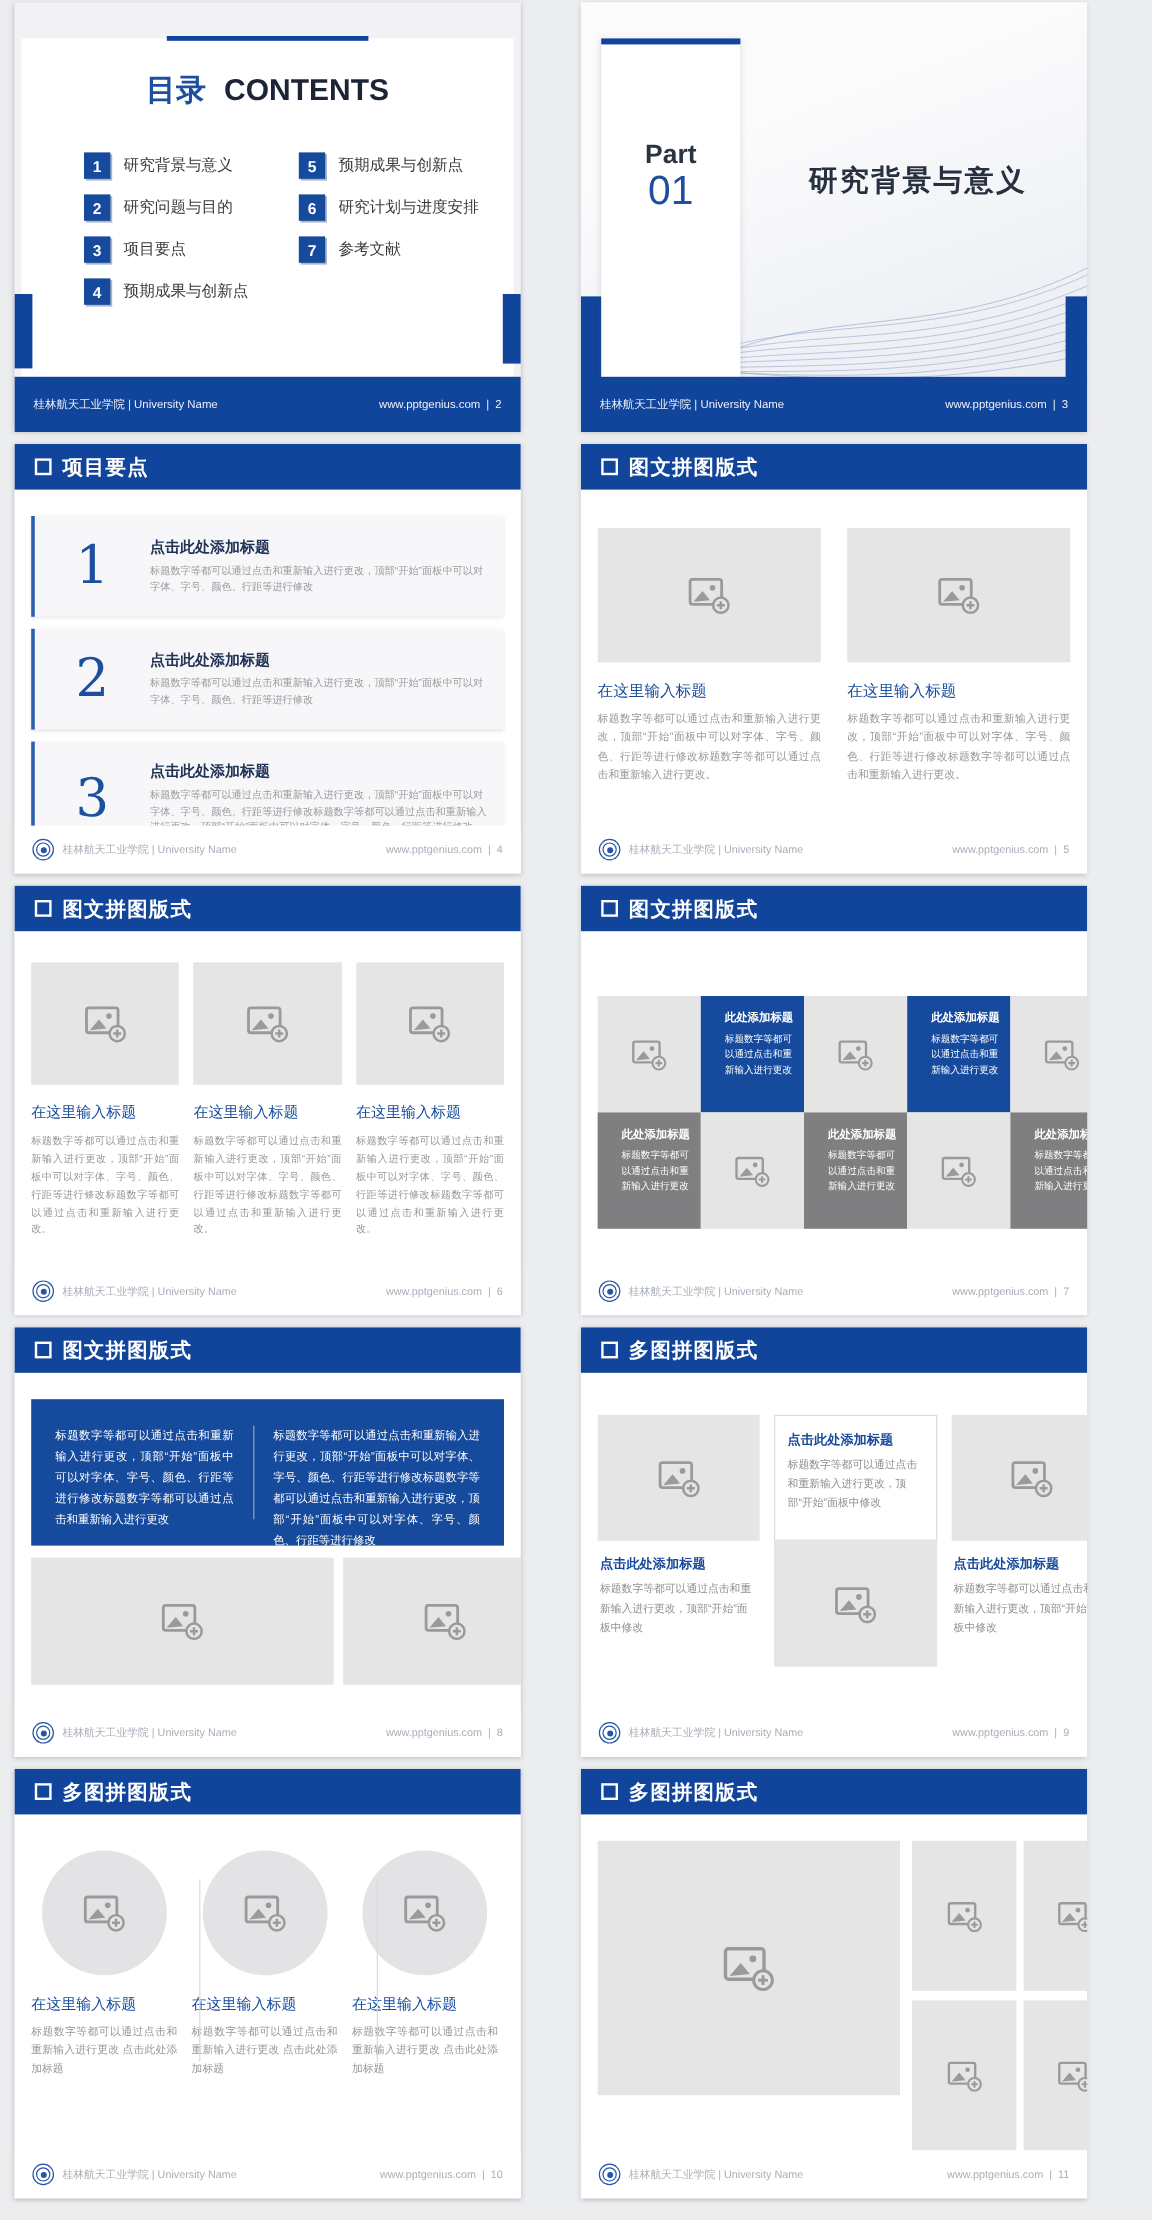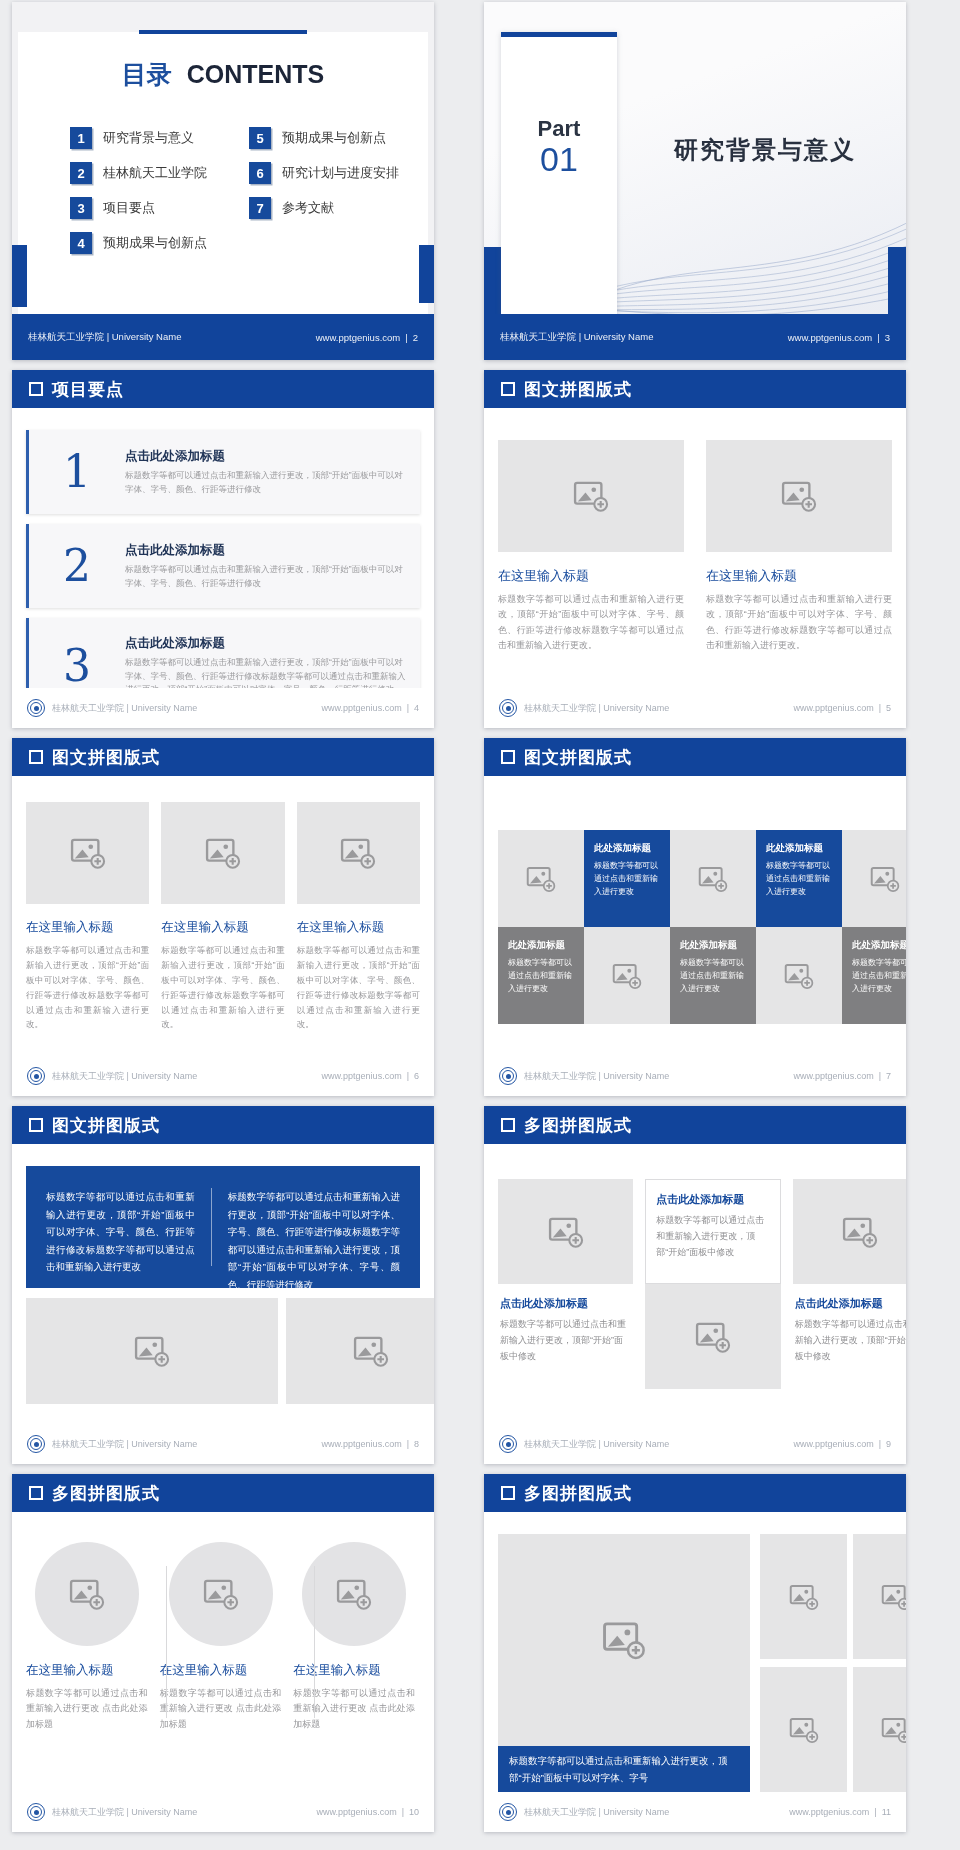--- a/index.html
+++ b/index.html
@@ -68,21 +68,21 @@
   .btitle.sm{font-size:12.5px}
   .gbody{font-size:9px;color:#97979a;line-height:1.7;text-align:justify}
   .gbody.sm{font-size:8.5px;line-height:1.75}
   
   .s7grid{position:absolute;left:14px;top:92px;width:430px;display:grid;
           grid-template-columns:repeat(5,1fr);grid-auto-rows:97px}
   .cell{overflow:hidden}
   .cell.img{background:#e5e5e6;display:flex;align-items:center;justify-content:center}
   .cell.blue{background:#164a9c}
   .cell.gray{background:#7f7f81}
-  .cell.txt{color:#fff;padding:12px 7px 0 10px}
+  .cell.txt{color:#fff;padding:12px 7px 0 20px}
   .ctitle{font-size:9.5px;font-weight:bold;margin-bottom:5px}
   .cbody{font-size:8px;line-height:1.6}
   
   .s8box{position:absolute;left:14px;right:14px;top:60px;height:122px;background:#164a9c;
          display:flex;padding:22px 20px;box-sizing:border-box}
   .s8col{font-size:9.5px;color:#fff;line-height:1.85;text-align:justify}
   .s8col.a{width:42%;padding-right:16px}
   .s8col.b{flex:1;border-left:1px solid rgba(255,255,255,.5);padding-left:16px}
   .s8img1{position:absolute;left:14px;top:192px;width:252px;height:106px}
   .s8img2{position:absolute;left:274px;top:192px;width:170px;height:106px}
@@ -127,21 +127,21 @@
       <span class="en">CONTENTS</span>
     </div>
     <div class="toccols">
       <div class="toccol">
         <div class="tocitem">
             <span class="tocnum">1</span>
             <span class="toclabel">研究背景与意义</span>
           </div>
         <div class="tocitem">
             <span class="tocnum">2</span>
-            <span class="toclabel">桂林航天工业学院</span>
+            <span class="toclabel">研究问题与目的</span>
           </div>
         <div class="tocitem">
             <span class="tocnum">3</span>
             <span class="toclabel">项目要点</span>
           </div>
         <div class="tocitem">
             <span class="tocnum">4</span>
             <span class="toclabel">预期成果与创新点</span>
           </div>
       </div>
@@ -479,21 +479,20 @@
 <div class="slide" style="left:484px;top:1474px">
   <div class="hdr">
     <span class="sq"></span>
     <span>多图拼图版式</span>
   </div>
   <div class="s11big imgbox">
       <svg class="ph" style="width:44px;height:42px">
         <use href="#imgph"></use>
       </svg>
     </div>
-  <div class="s11cap">标题数字等都可以通过点击和重新输入进行更改，顶部“开始”面板中可以对字体、字号</div>
   <div class="s11c" style="left:276px;top:60px;width:87px;height:125px">
       <svg class="ph" style="width:30px">
         <use href="#imgph"></use>
       </svg>
     </div>
   <div class="s11c" style="left:369px;top:60px;width:85px;height:125px">
       <svg class="ph" style="width:30px">
         <use href="#imgph"></use>
       </svg>
     </div>

